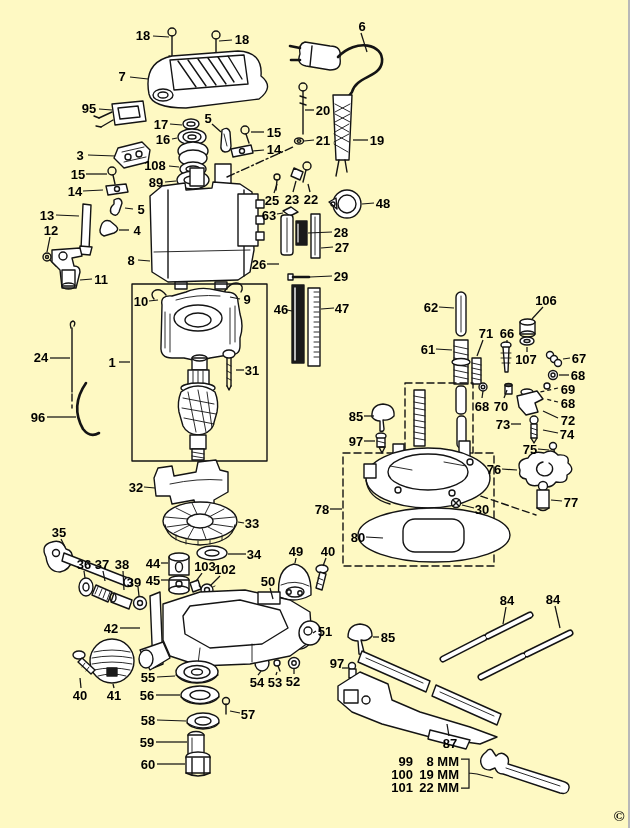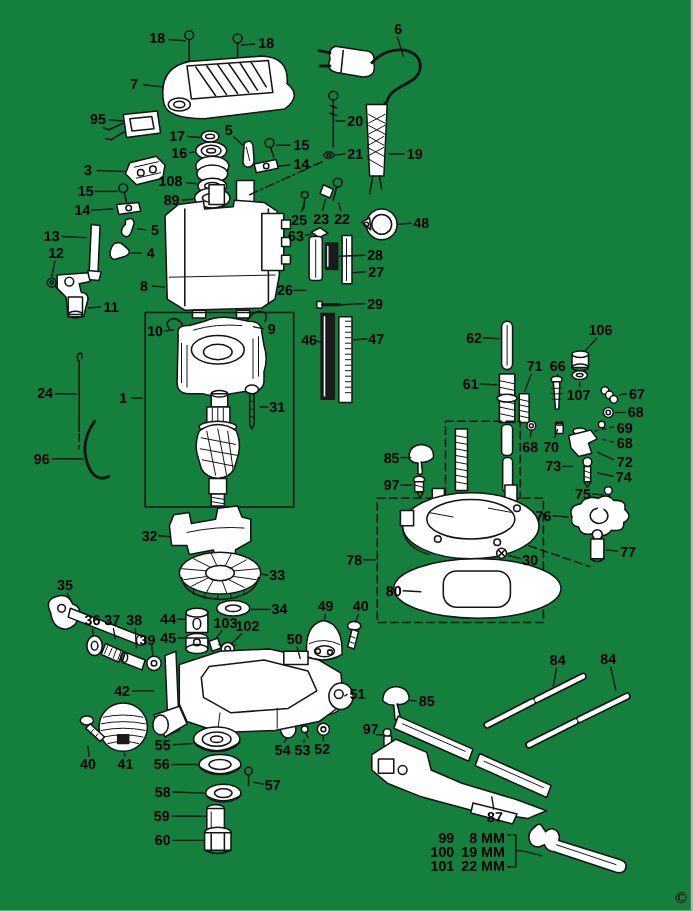--- a/index.html
+++ b/index.html
@@ -1,16 +1,16 @@
 <!DOCTYPE html>
 <html><head>
 <meta charset="utf-8">
 <style>
   html,body{margin:0;padding:0;background:#e8e8e8;}
-  .stage{position:relative;width:630px;height:828px;background:#15803d;margin:0 auto;
+  .stage{position:relative;width:630px;height:828px;background:#fef9c3;margin:0 auto;
          font-family:"Liberation Sans",sans-serif;overflow:hidden;}
   svg{display:block}
   svg .ln{stroke:#141414;stroke-width:1.4;fill:none;stroke-linecap:round;stroke-linejoin:round;}
   svg .t1{stroke-width:.9}
   svg .t2{stroke-width:2.6}
   svg .fw{fill:#ffffff}
   svg .fd{fill:#1a1a1a;stroke:#1a1a1a}
   svg .dsh{stroke-dasharray:7 4}
   svg .ddot{stroke-dasharray:8 3 2 3}
   svg text{stroke:none;fill:#000;}

